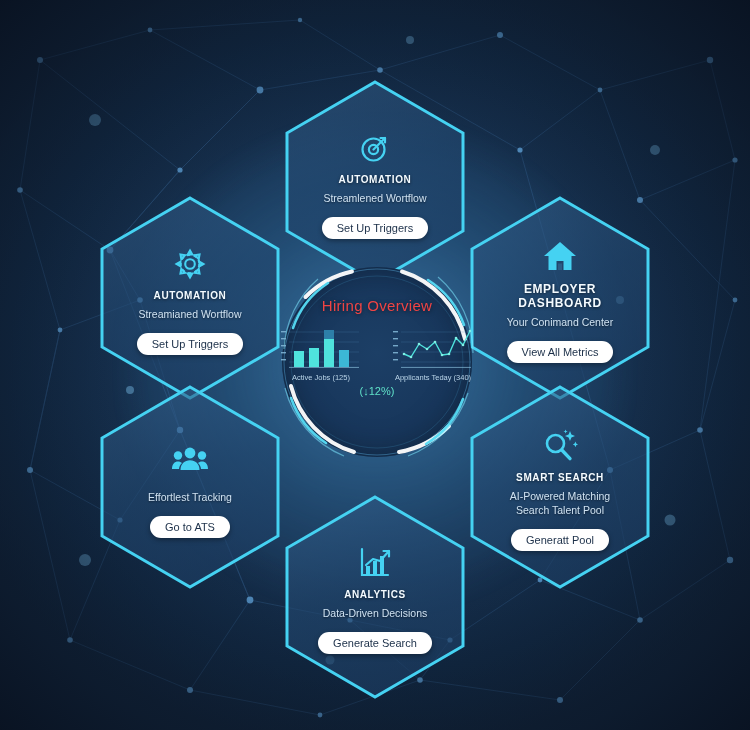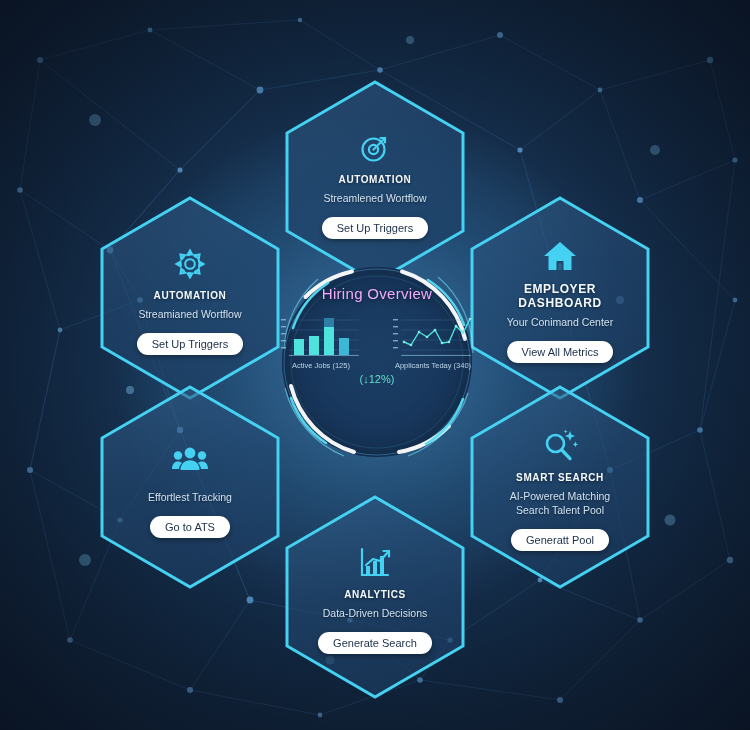--- a/index.html
+++ b/index.html
@@ -118,24 +118,25 @@
   }
   .hub-rings { position: absolute; inset: 0; }
   .hub-content {
     position: absolute; left: 0; top: 0;
     width: 218px; height: 218px;
     display: flex; flex-direction: column;
     align-items: center;
     padding-top: 32px;
   }
   .hub-title {
-    color: #f0abfc;
+    color: #ef4444;
     font-size: 15px;
     letter-spacing: 0.3px;
     text-shadow: 0 1px 4px rgba(0,0,0,0.5);
+    margin-top: 12px;
   }
   .mini-charts {
     display: flex;
     gap: 28px;
     margin-top: 12px;
   }
   .mini { width: 84px; }
   .mini-plot {
     position: relative;
     height: 44px;

